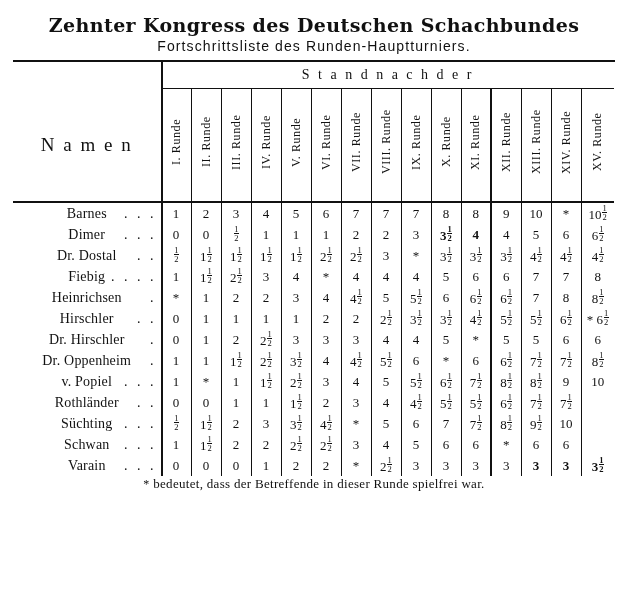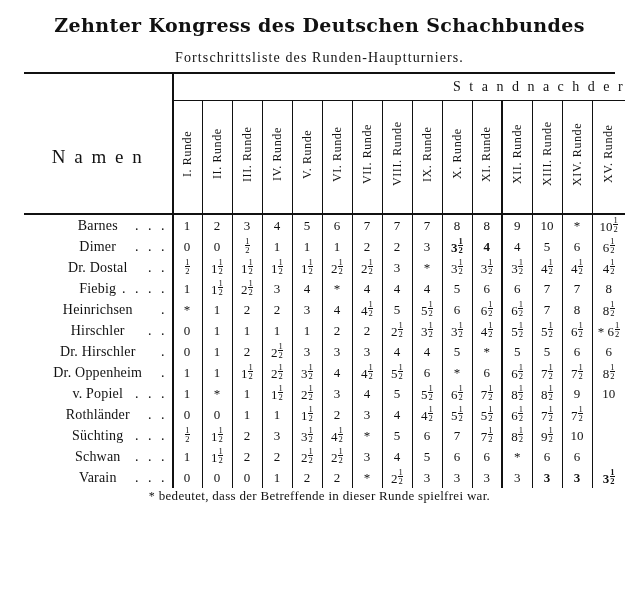--- a/index.html
+++ b/index.html
@@ -12,21 +12,21 @@
     height: 614px;
     font-family: "Liberation Serif", serif;
     color: #111111;
     overflow: hidden;
   }
   .page {
     position: relative;
     width: 629px;
     height: 503px;
     box-sizing: border-box;
-    padding: 10px 14px 0 24px;
+    padding: 10px 14px 0 13px;
   }
   .title1 {
     text-align: center;
     font-family: "DejaVu Serif", serif;
     font-weight: bold;
     font-size: 19px;
     letter-spacing: 0.4px;
     line-height: 1.25;
     margin: 4px 0 0 0;
     white-space: nowrap;
@@ -41,24 +41,24 @@
   }
   .title2 .bold {
     font-weight: bold;
   }
   .title2 .paren {
     font-weight: normal;
     font-size: 18px;
   }
   .subtitle {
     text-align: center;
-    font-family: Liberation Serif, serif;
+    font-family: Liberation Sans, sans-serif;
     font-size: 14px;
     letter-spacing: 1.1px;
-    margin: 12px 0 6px 0;
+    margin: 0 0 6px 0;
     white-space: nowrap;
   }
   .rule-top {
     border-top: 2px solid #111;
     margin: 2px 0 0 0;
   }
   table.main {
     border-collapse: collapse;
     width: 601px;
     margin: 0;
@@ -68,21 +68,21 @@
   table.main td, table.main th {
     padding: 0;
     font-weight: normal;
     vertical-align: middle;
   }
   
   .hdr-band {
     height: 27px;
   }
   .stand-cell {
-    text-align: right;
+    text-align: center;
     font-size: 14px;
     letter-spacing: 2.5px;
     font-family: "Liberation Serif", serif;
     border-bottom: 1px solid #111;
     height: 26px;
   }
   .namen-cell {
     text-align: center;
     font-size: 19px;
     letter-spacing: 2px;

